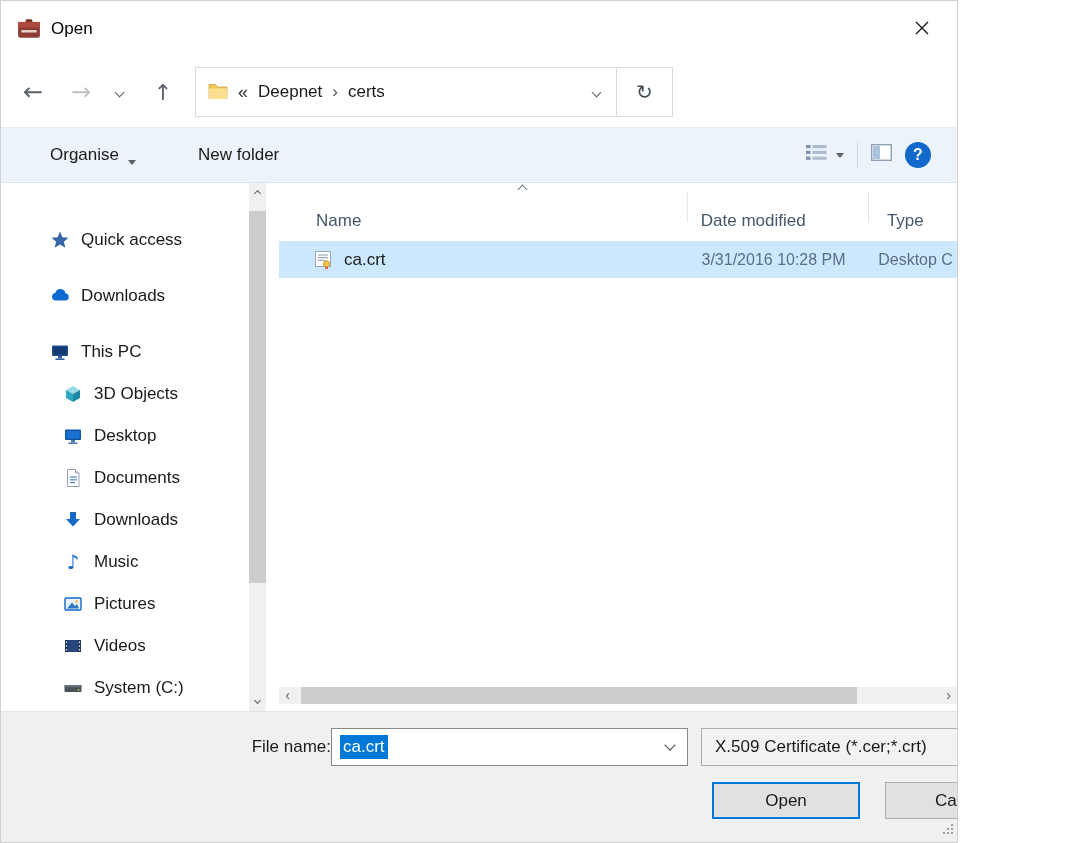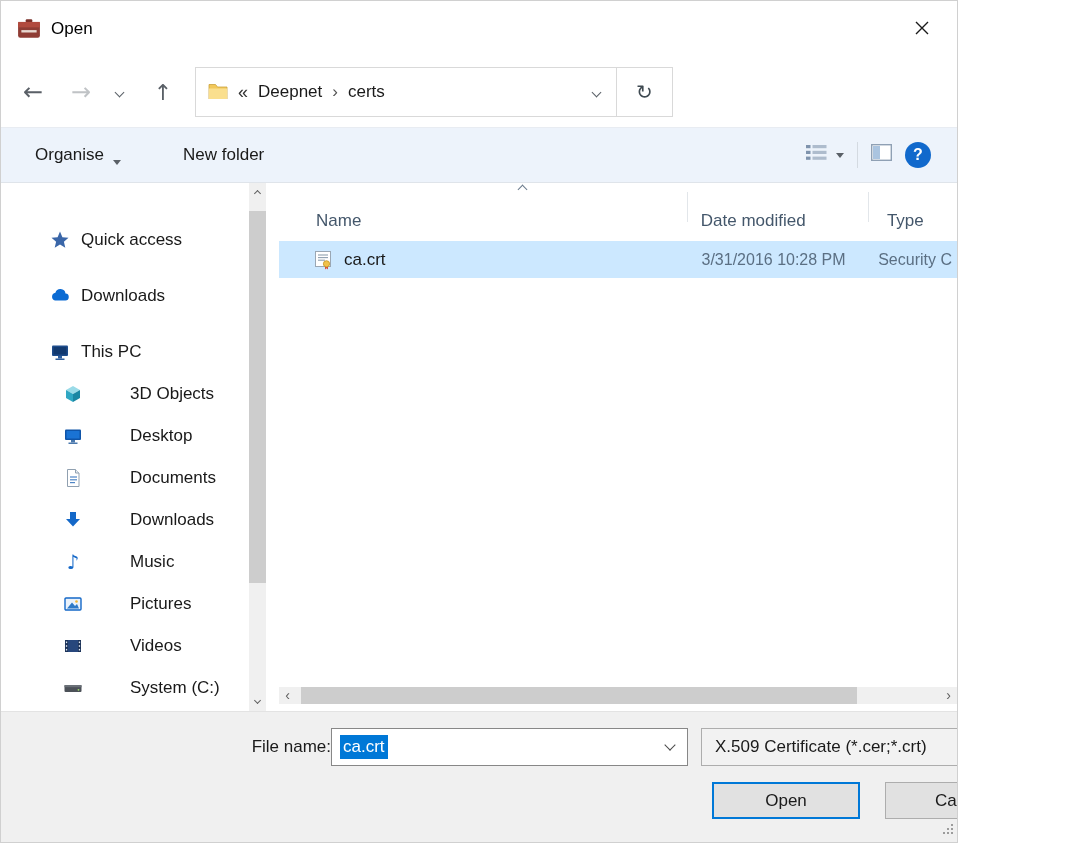--- a/index.html
+++ b/index.html
@@ -50,37 +50,37 @@
   .search-input { flex:1; border:none; outline:none; font-size:17px; color:#1a1a1a;
                   font-family:inherit; background:transparent; }
   .search-input::placeholder { color:#767676; }
 
   
   .toolbar { position:absolute; top:126px; left:0; right:0; height:56px;
              background:#edf3fb; border-top:1px solid #e8ecf2;
              border-bottom:1px solid #dfe4ea; display:flex; align-items:center; }
   .tb-btn { display:flex; align-items:center; gap:9px; font-size:17px; color:#1a1a1a;
             cursor:pointer; background:none; border:none; font-family:inherit; }
-  .tb-organise { margin-left:34px;align-items:flex-end; }
+  .tb-organise { margin-left:49px;align-items:flex-end; }
   .tb-newfolder { margin-left:62px; }
   .tri-down { width:0; height:0; border-left:4.5px solid transparent;
               border-right:4.5px solid transparent; border-top:5.5px solid #5a6067; }
   .tb-right { margin-left:auto; margin-right:26px; display:flex; align-items:center; gap:13px; }
   .tb-divider { width:1px; height:26px; background:#d4dae1; }
   .help-btn { width:26px; height:26px; border-radius:50%; background:#1169cc; color:#fff;
               display:flex; align-items:center; justify-content:center; font-size:16px;
               font-weight:bold; border:none; cursor:pointer; }
 
   
   .main { position:absolute; top:182px; bottom:131px; left:0; right:0; background:#fff; }
 
   .sidebar { position:absolute; left:0; top:8px; bottom:0; width:278px; background:#fff;
              padding-top:28px; }
   .side-item { height:42px; display:flex; align-items:center; padding-left:48px; cursor:pointer; }
-  .side-item.child { padding-left:61px;gap:36px; }
+  .side-item.child { padding-left:61px; }
   .gap-top { margin-top:14px; }
   .sicon { width:22px; display:flex; align-items:center; justify-content:center;
            margin-right:10px; }
   .note-glyph { font-size:20px; color:#1468c8; font-family:"DejaVu Sans",sans-serif; }
   .slabel { font-size:17px; color:#191919; white-space:nowrap; }
 
   .vscroll { position:absolute; left:248px; width:17px; top:0; bottom:0; background:#f0f0f0; }
   .vs-arrow { position:absolute; left:0; width:17px; height:17px; display:flex;
               align-items:center; justify-content:center; cursor:pointer; }
   .vs-arrow .chev { width:5px; height:5px; border-color:#606060; }
@@ -368,21 +368,21 @@
               <line x1="5" y1="5" x2="15" y2="5" stroke="#8fa0b0" stroke-width="1.1"></line>
               <line x1="5" y1="7.6" x2="15" y2="7.6" stroke="#8fa0b0" stroke-width="1.1"></line>
               <line x1="5" y1="10.2" x2="12" y2="10.2" stroke="#8fa0b0" stroke-width="1.1"></line>
               <polygon points="12,15.5 12,19.5 13.5,18.2 15,19.5 15,15.5" fill="#d94f3f"></polygon>
               <circle cx="13.5" cy="13.8" r="3.1" fill="#f0c24b" stroke="#c89a2a" stroke-width="0.9"></circle>
             </svg>
           </span>
           <span>ca.crt</span>
         </div>
         <div class="cell cell-date">3/31/2016 10:28 PM</div>
-        <div class="cell cell-type">Security C</div>
+        <div class="cell cell-type">Desktop C</div>
       </div>
 
       <div class="hscroll">
         <button class="hs-arrow hs-left">‹</button>
         <div class="hs-thumb"></div>
         <button class="hs-arrow hs-right">›</button>
       </div>
     </div>
   </div>
 

